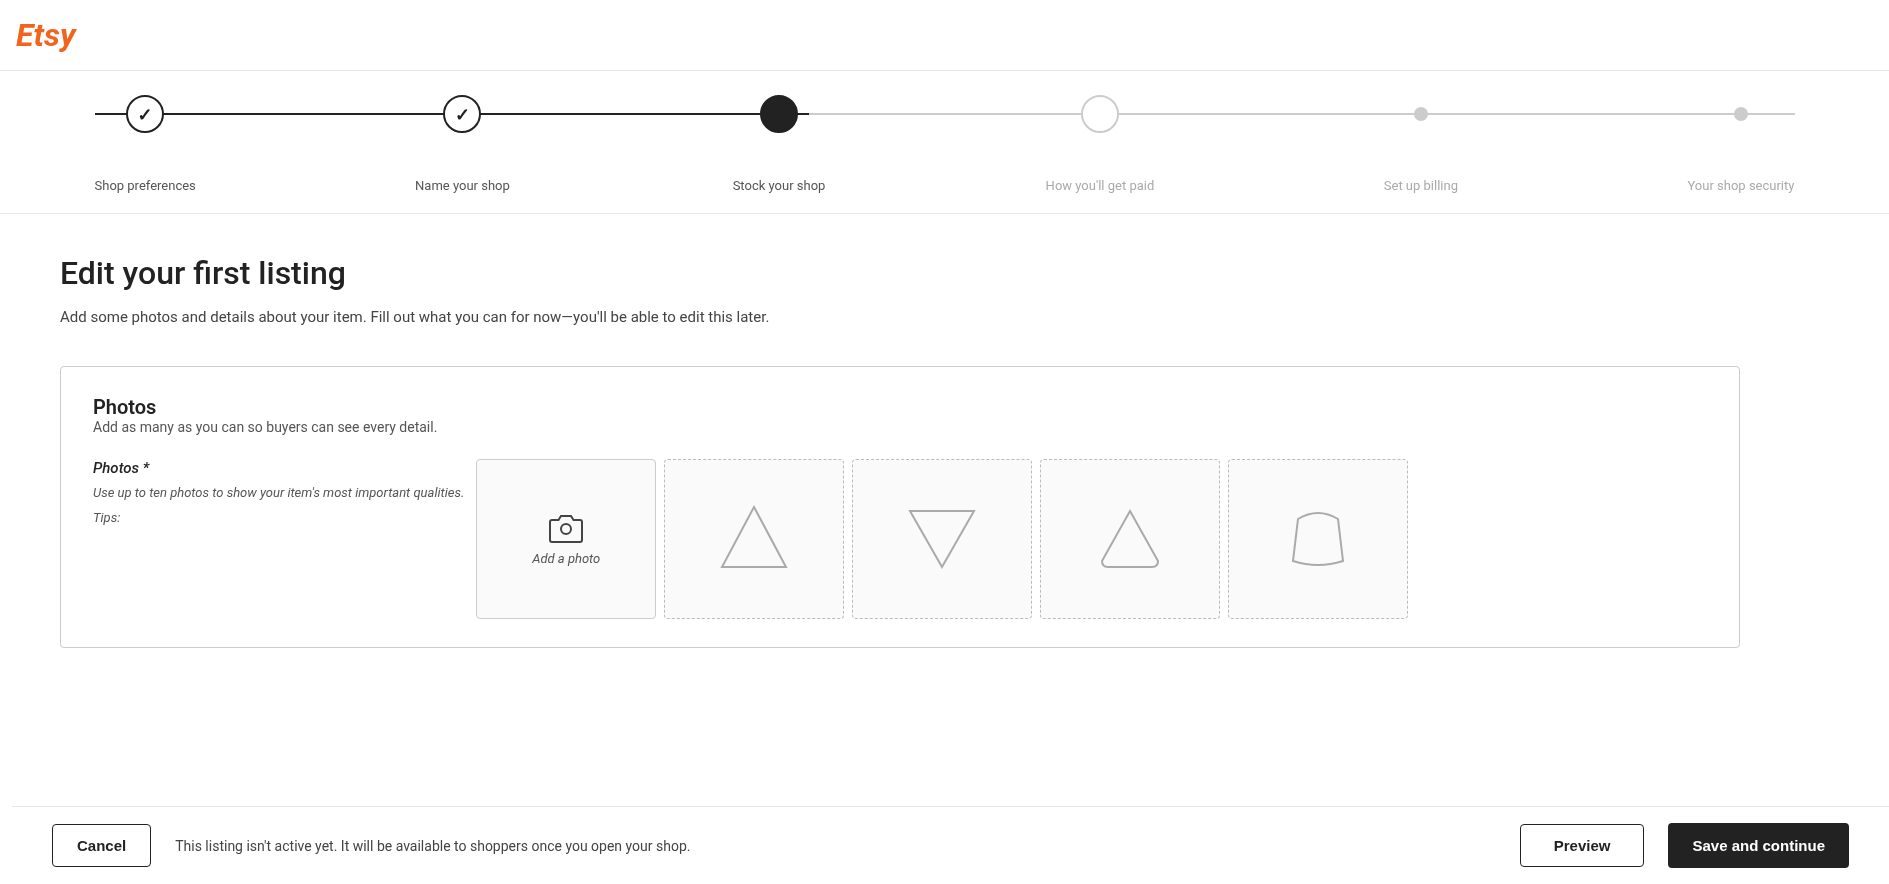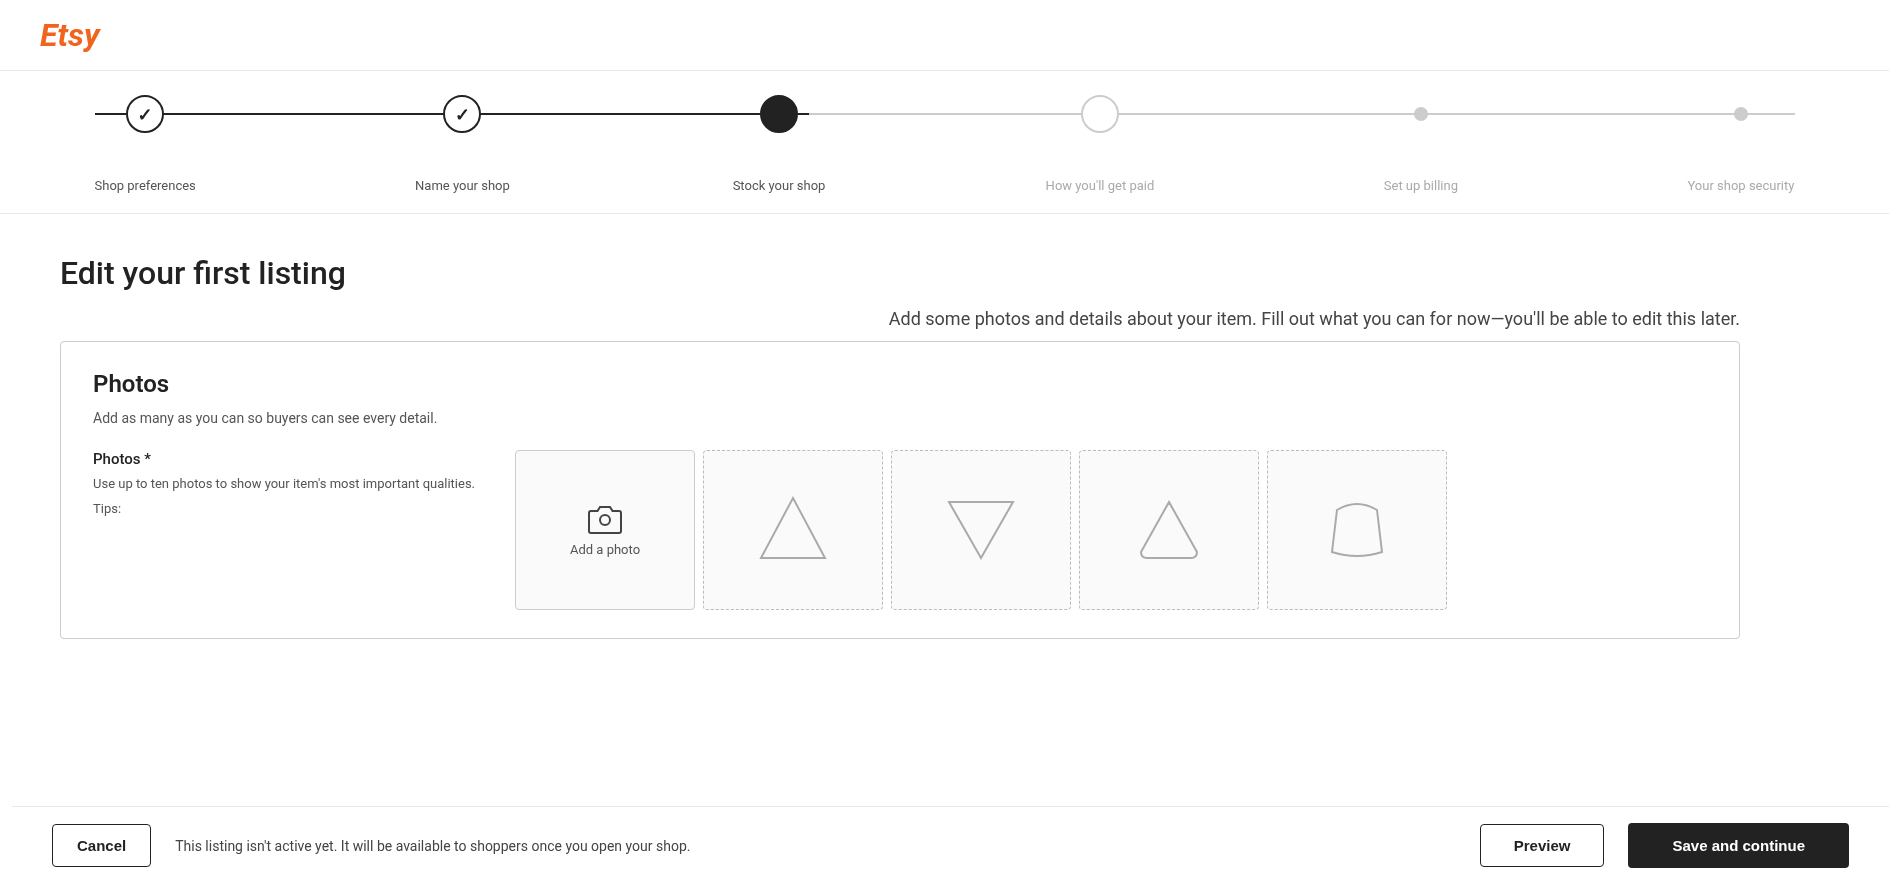--- a/index.html
+++ b/index.html
@@ -7,21 +7,21 @@
       font-family: -apple-system, BlinkMacSystemFont, 'Segoe UI', Roboto, Helvetica, Arial, sans-serif;
       background: #fff;
       color: #222;
       min-height: 884px;
       display: flex;
       flex-direction: column;
     }
 
     
     .header {
-      padding: 16px 40px;
+      padding: 16px 16px;
       border-bottom: 1px solid #e8e8e8;
     }
     .etsy-logo {
       font-size: 32px;
       font-weight: bold;
       color: #f1641e;
       font-style: italic;
     }
 
     
@@ -112,46 +112,46 @@
       max-width: 1800px;
       width: 100%;
     }
     .page-title {
       font-size: 32px;
       font-weight: 500;
       margin-bottom: 16px;
       color: #222;
     }
     .page-subtitle {
-      font-size: 18px;
+      font-size: 15px;
       color: #444;
-      margin-bottom: 12px;
-      text-align: right;
+      margin-bottom: 40px;
     }
 
     
     .card {
       border: 1px solid #ccc;
       border-radius: 4px;
       padding: 28px 32px;
     }
     .card-title {
-      font-size: 24px;
+      font-size: 20px;
       font-weight: 600;
-      margin-bottom: 12px;
+      margin-bottom: 0;
     }
     .card-subtitle {
       font-size: 14px;
       color: #555;
       margin-bottom: 24px;
     }
     .photos-section {
       display: flex;
-      gap: 40px;
+      gap: 12px;
       align-items: flex-start;
+      font-style: italic;
     }
     .photos-label-col {
       min-width: 200px;
     }
     .photos-label {
       font-size: 15px;
       font-weight: 500;
       margin-bottom: 8px;
     }
     .photos-hint {
@@ -242,21 +242,21 @@
       background: #fff;
       color: #222;
       font-size: 15px;
       font-weight: 600;
       border-radius: 4px;
       cursor: pointer;
       white-space: nowrap;
       margin-left: auto;
     }
     .save-btn {
-      padding: 14px 44px;
+      padding: 14px 24px;
       border: none;
       background: #222;
       color: #fff;
       font-size: 15px;
       font-weight: 700;
       border-radius: 4px;
       cursor: pointer;
       white-space: nowrap;
     }
     .checkmark {

